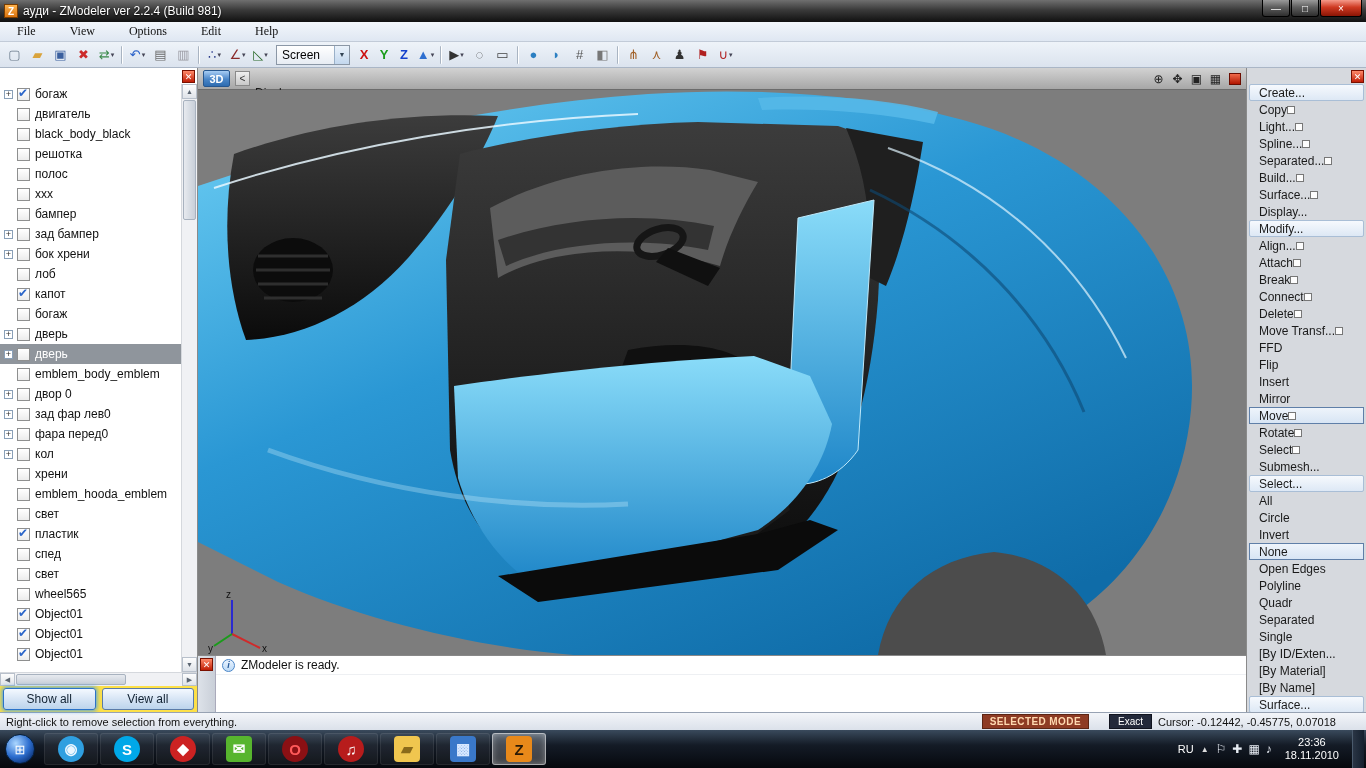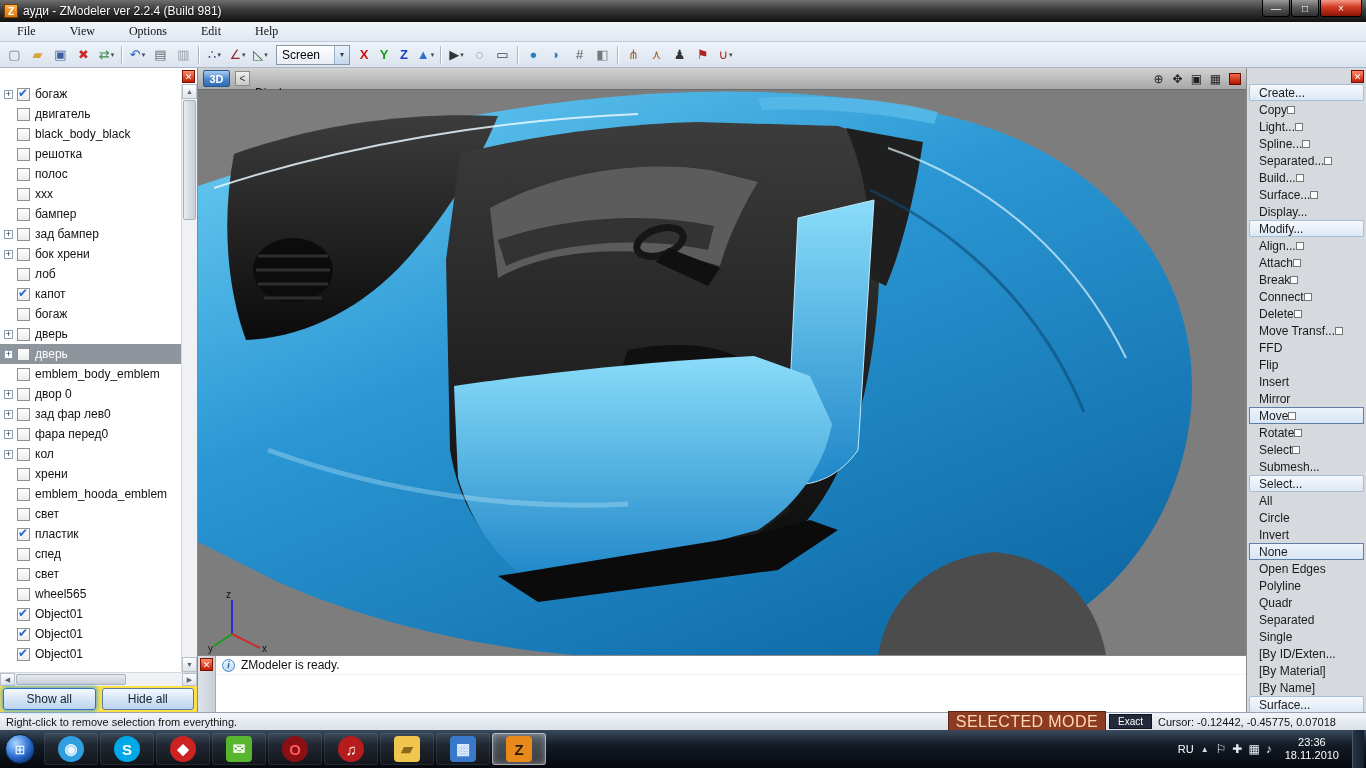--- a/index.html
+++ b/index.html
@@ -111,22 +111,22 @@
   .rp-row.is-header { background:linear-gradient(#f6f9fd,#dde8f5); border:1px solid #a9bed6; border-radius:2px; }
   .rp-row.selected { background:linear-gradient(#eef4fb,#d8e5f4); border:1px solid #5f7fa8; }
   .rp-box { width:8px; height:8px; border:1px solid #777; background:#fdfdfd; visibility:hidden; flex:0 0 auto; }
   .rp-box.has-box { visibility:visible; }
 
   
   .statusbar { height:18px; background:linear-gradient(#f3f5f9,#dbe1ea); border-top:1px solid #97a2b3;
     display:flex; align-items:center; font-size:11px; color:#111; padding:0 3px; flex:0 0 auto; }
   .status-hint { padding-left:3px; }
   .status-spacer { flex:1; }
-  .mode-box { background:#8e3b24; color:#ffd9b0; font-weight:normal; font-size:16px; letter-spacing:.4px;
-    padding:1px 7px; border:1px solid #5c2413; margin-right:3px; }
+  .mode-box { background:#8e3b24; color:#ffd9b0; font-weight:bold; font-size:10px; letter-spacing:.4px;
+    padding:1px 7px; border:1px solid #5c2413; margin-right:20px; }
   .auto-box { background:#23293a; color:#fff; font-size:10px; padding:1px 8px; border:1px solid #11141f; margin-right:6px; }
   .cursor-box { min-width:205px; }
 
   
   .taskbar { height:38px; background:linear-gradient(#3a4a5c,#141b26 40%,#05080d);
     display:flex; align-items:center; flex:0 0 auto; }
   .orb { width:30px; height:30px; border-radius:50%; margin:0 8px 0 5px;
     background:radial-gradient(circle at 35% 30%, #aad6ff, #2e6fd0 50%, #0a2d6e 85%);
     border:1px solid #05203e; color:#fff; display:flex; align-items:center; justify-content:center; font-size:13px; }
   .task-btn { width:54px; height:32px; margin:0 1px; border-radius:3px; display:flex; align-items:center;
@@ -437,21 +437,21 @@
         <div class="vthumb"></div>
         <div class="scroll-arrow down">▼</div>
       </div>
       <div class="hscroll">
         <div class="scroll-arrow left">◀</div>
         <div class="hthumb"></div>
         <div class="scroll-arrow right">▶</div>
       </div>
       <div class="panel-buttons">
         <div class="panel-btn focused">Show all</div>
-        <div class="panel-btn">Hide all</div>
+        <div class="panel-btn">View all</div>
       </div>
     </div>
 
     <div class="center">
       <div class="viewport-bar">
         <div class="tab3d">3D</div>
         <div class="back-btn">&lt;</div>
         <div class="vp-title">Display</div>
         <div class="vp-spacer"></div>
         <div style="display:flex;align-items:center;gap:2px;">

